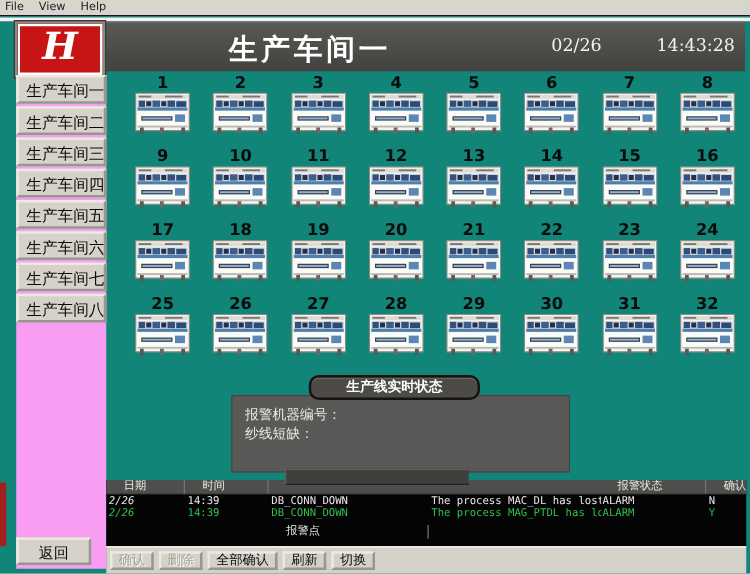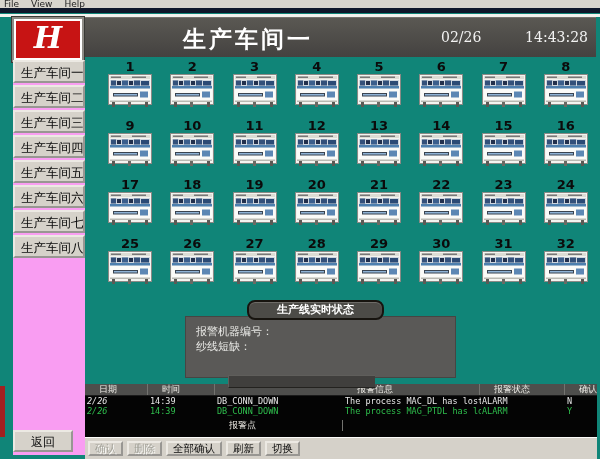--- a/index.html
+++ b/index.html
@@ -1,20 +1,20 @@
 <!DOCTYPE html>
 <html><head>
 <meta charset="utf-8">
 <style>
   html,body{margin:0;padding:0;}
   #stage{position:relative;width:600px;height:459px;overflow:hidden;
          font-family:"DejaVu Sans",sans-serif;background:#108578;}
   
   #menubar{position:absolute;left:0;top:0;width:600px;height:13px;background:#d8d5cd;
-           border-bottom:5px solid #0f172a;font-size:9px;color:#222;display:flex;align-items:center;padding-left:4px;box-sizing:border-box;}
+           border-bottom:1px solid #0f172a;font-size:9px;color:#222;display:flex;align-items:center;padding-left:4px;box-sizing:border-box;}
   #menubar span{margin-right:12px;}
   #whitestrip{position:absolute;left:0;top:14px;width:600px;height:3px;background:#f4f3ef;}
   
   #titlebar{position:absolute;left:85px;top:17px;width:511px;height:39px;
             background:linear-gradient(#5a5853,#444240);border-top:1px solid #75736e;}
   #page-title{position:absolute;left:98px;top:6px;color:#fff;font-size:23px;font-weight:bold;letter-spacing:3px;}
   #hdr-date{position:absolute;left:356px;top:11px;color:#f2f2f2;font-size:14px;font-family:"DejaVu Serif",serif;}
   #hdr-time{position:absolute;right:8px;top:11px;color:#f2f2f2;font-size:14px;font-family:"DejaVu Serif",serif;}
   #logo{position:absolute;left:12px;top:17px;width:68px;height:41px;background:#c71414;
         border:2px solid #8e8c86;outline:1px solid #3a3a36;box-shadow:inset 0 0 0 2px #fff;
@@ -940,21 +940,20 @@
     <div>报警机器编号：</div>
     <div>纱线短缺：</div>
   </div>
   <div id="handle-bar"></div>
 
   <div id="alarm-table">
     <div id="alarm-head">
       <div class="hc hc0">日期</div>
       <div class="hc hc1">时间</div>
       <div class="hc hc2">报警点</div>
-      <div class="hc hc3">报警信息</div>
       <div class="hc hc4">报警状态</div>
       <div class="hc hc5">确认</div>
     </div>
     <div>
 
         <div class="arow" style="color: rgb(232, 232, 232);">
           <span class="rc rc0">2/26</span>
           <span class="rc rc1">14:39</span>
           <span class="rc rc2">DB_CONN_DOWN</span>
           <span class="rc rc3">The process MAC_DL has lost its d..</span>

